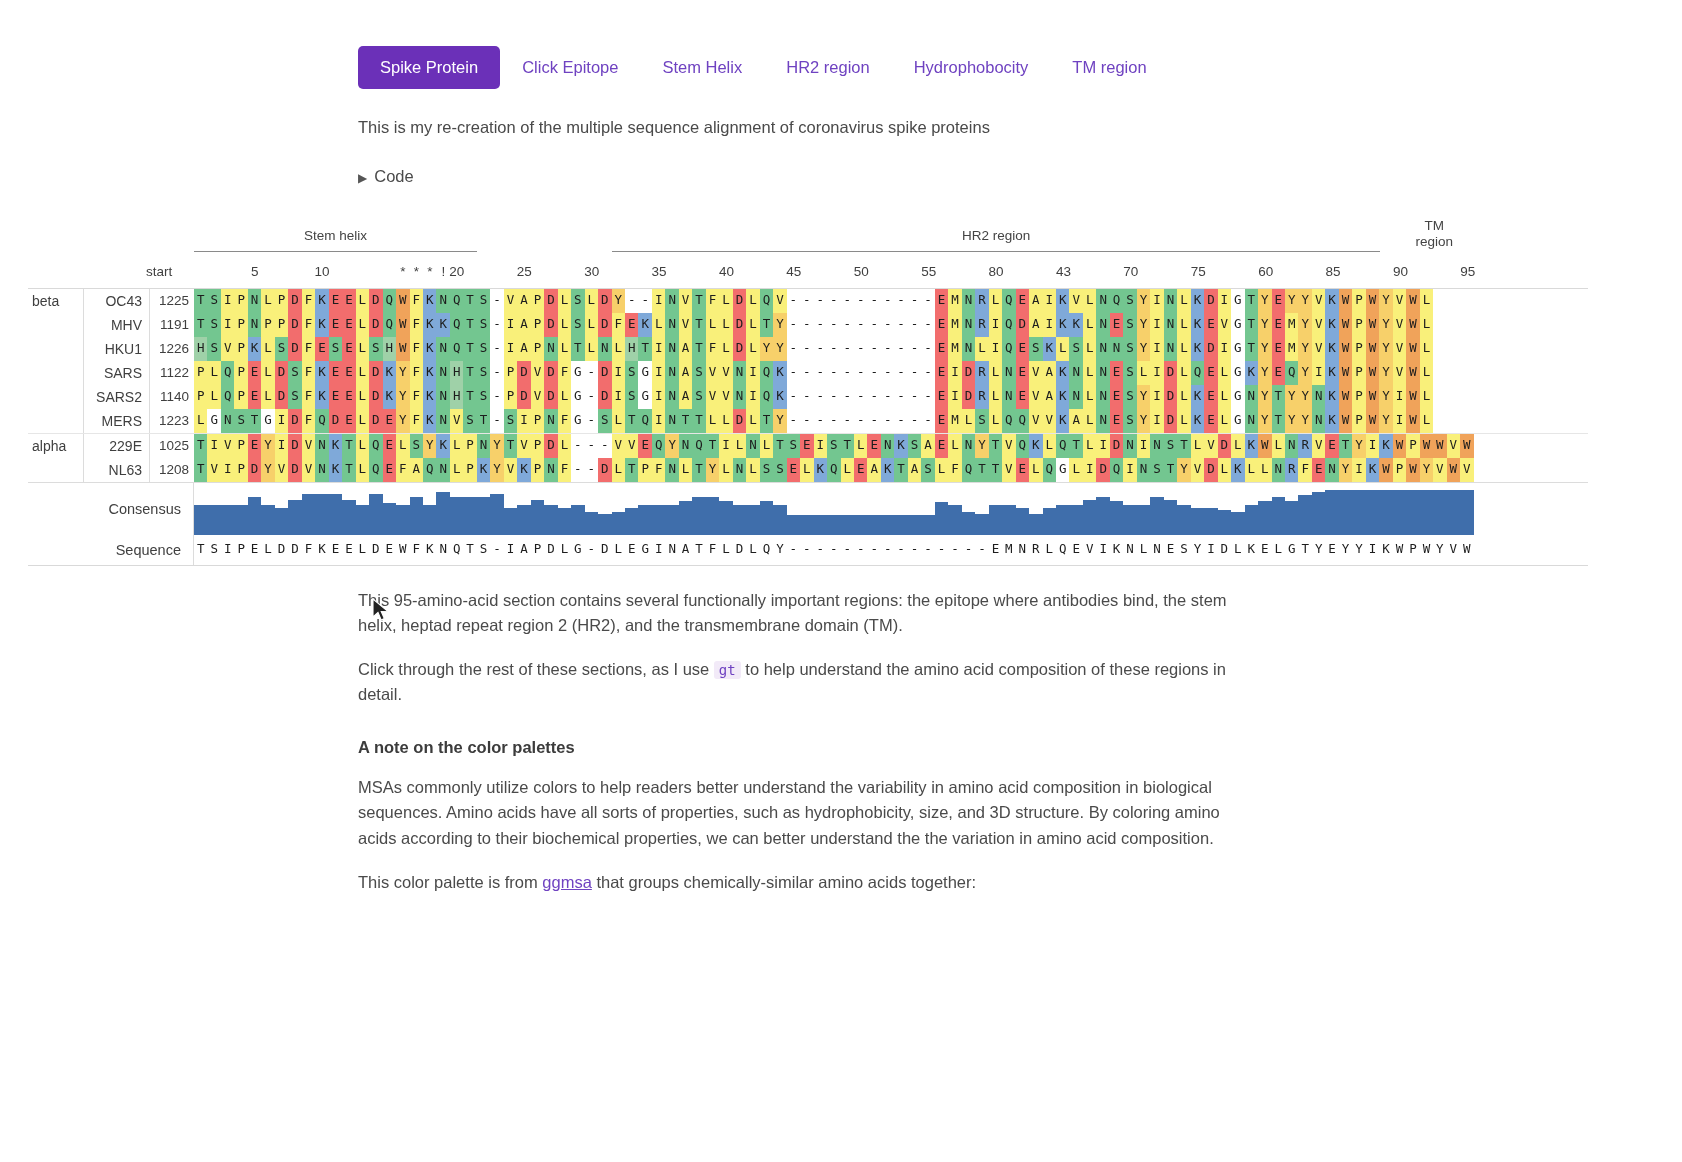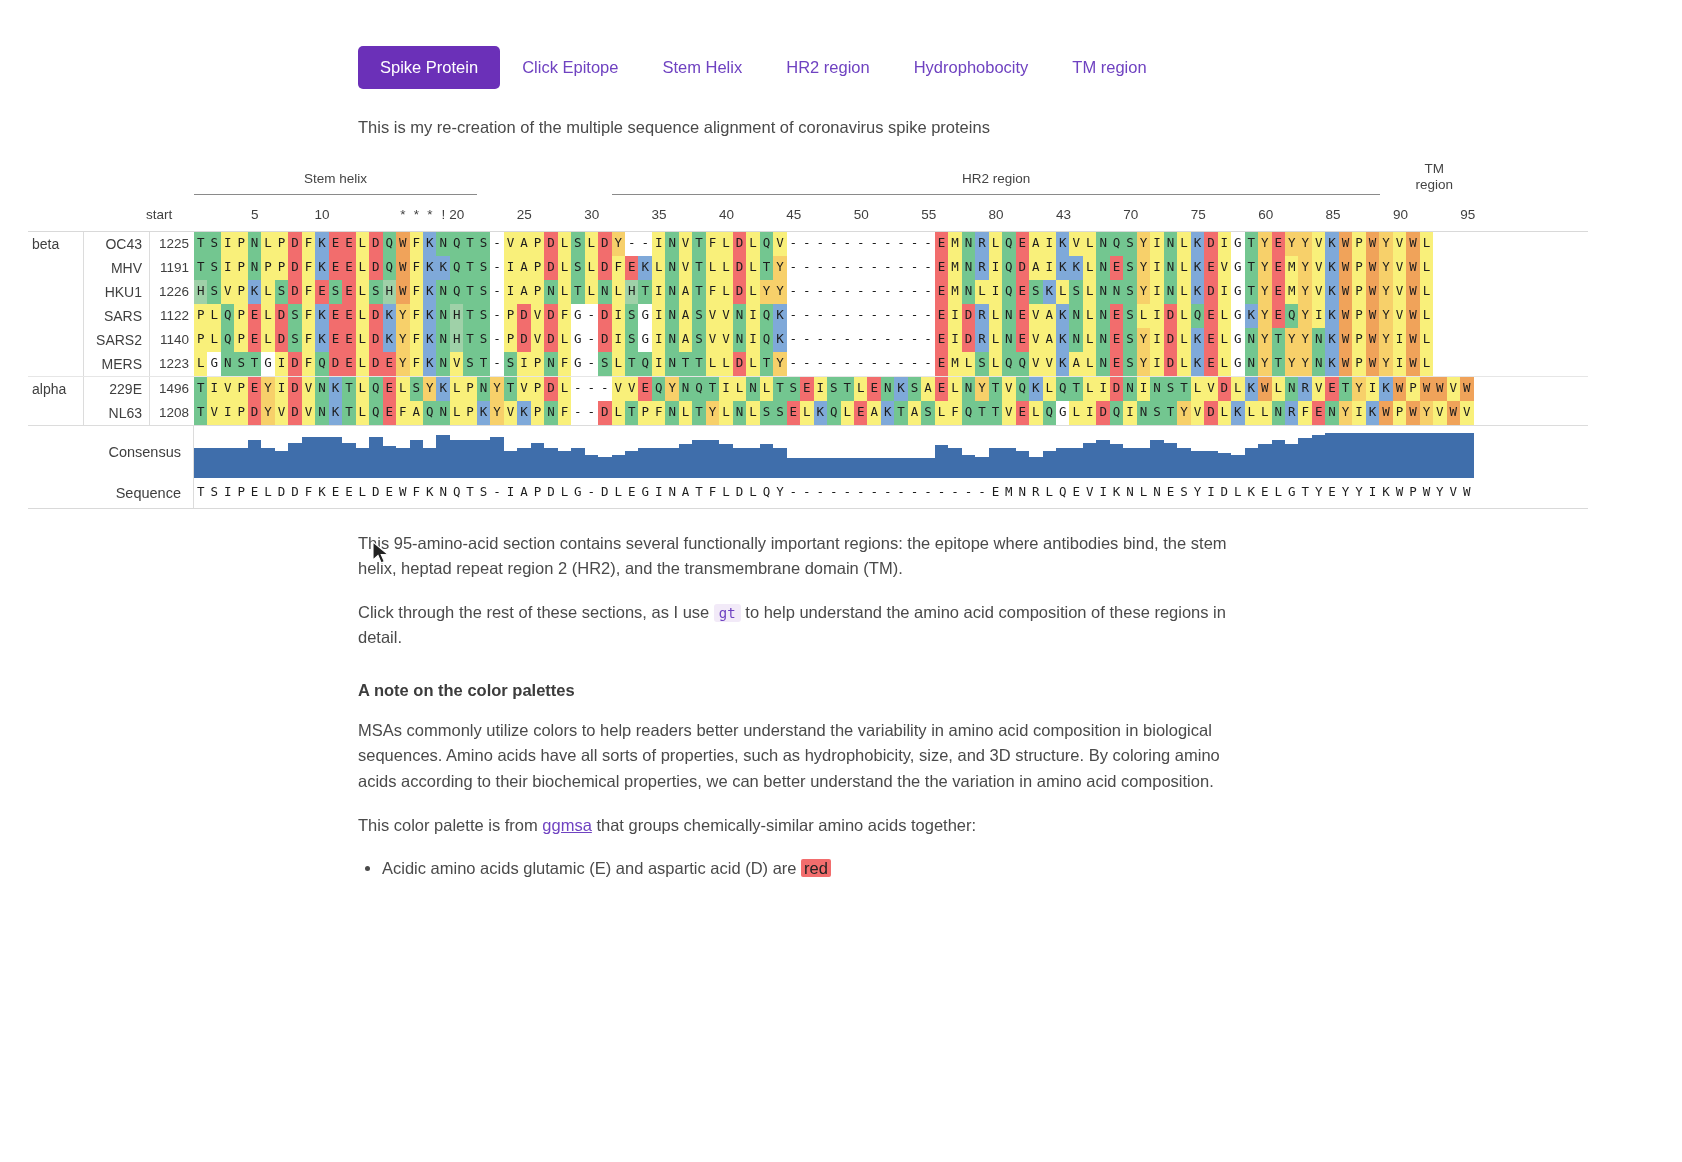--- a/index.html
+++ b/index.html
@@ -188,20 +188,23 @@
       <div class="tab active">Spike Protein</div>
       <div class="tab">Click Epitope</div>
       <div class="tab">Stem Helix</div>
       <div class="tab">HR2 region</div>
       <div class="tab">Hydrophobocity</div>
       <div class="tab">TM region</div>
     </div>
 
     <p class="body">This is my re-creation of the multiple sequence alignment of coronavirus spike proteins</p>
 
+    <div class="code-toggle">
+      <span class="tri">▶</span><span>Code</span>
+    </div>
   </div>
 
   <div class="figure">
     <div class="fig-inner">
 
       <div class="region-bars" id="region-bars">
           <div class="region-label" style="left: 166px; width: 283.08px; top: 12px;">Stem helix</div>
           <div class="region-rule" style="left: 166px; width: 283.08px; top: 35px;"></div>
           <div class="region-label" style="left: 583.88px; width: 768.36px; top: 12px;">HR2 region</div>
           <div class="region-rule" style="left: 583.88px; width: 768.36px; top: 35px;"></div>
@@ -845,21 +848,21 @@
                 <div class="cell" style="background: rgb(249, 240, 122);">L</div>
                 <div class="cell" style="background: rgb(255, 255, 255);"></div>
                 <div class="cell" style="background: rgb(255, 255, 255);"></div>
                 <div class="cell" style="background: rgb(255, 255, 255);"></div>
               </div>
             </div>
             <div class="thin-sep"></div>
             <div class="grid-row">
               <div class="c-group">alpha</div>
               <div class="c-name">229E</div>
-              <div class="c-start">1496</div>
+              <div class="c-start">1025</div>
               <div class="c-seq">
                 <div class="cell" style="background: rgb(115, 198, 144);">T</div>
                 <div class="cell" style="background: rgb(249, 240, 122);">I</div>
                 <div class="cell" style="background: rgb(249, 240, 122);">V</div>
                 <div class="cell" style="background: rgb(249, 240, 122);">P</div>
                 <div class="cell" style="background: rgb(242, 109, 109);">E</div>
                 <div class="cell" style="background: rgb(247, 208, 106);">Y</div>
                 <div class="cell" style="background: rgb(249, 240, 122);">I</div>
                 <div class="cell" style="background: rgb(242, 109, 109);">D</div>
                 <div class="cell" style="background: rgb(249, 240, 122);">V</div>
@@ -1265,18 +1268,15 @@
         </svg>
     </div>
   </div>
 
   <div class="content" style="padding-top:22px;">
     <p class="body">This 95-amino-acid section contains several functionally important regions: the epitope where antibodies bind, the stem helix, heptad repeat region 2 (HR2), and the transmembrane domain (TM).</p>
     <p class="body"><span>Click through the rest of these sections, as I use </span><code class="inline">gt</code><span> to help understand the amino acid composition of these regions in detail.</span></p>
     <p class="bold-note">A note on the color palettes</p>
     <p class="body">MSAs commonly utilize colors to help readers better understand the variability in amino acid composition in biological sequences. Amino acids have all sorts of properties, such as hydrophobicity, size, and 3D structure. By coloring amino acids according to their biochemical properties, we can better understand the the variation in amino acid composition.</p>
     <p class="body"><span>This color palette is from </span><a class="link" href="#">ggmsa</a><span> that groups chemically-similar amino acids together:</span></p>
-    <ul class="bullets">
-      <li><span>Acidic amino acids glutamic (E) and aspartic acid (D) are </span><span class="hl-red">red</span></li>
-    </ul>
   </div>
 
 </div>
 
 </body></html>

